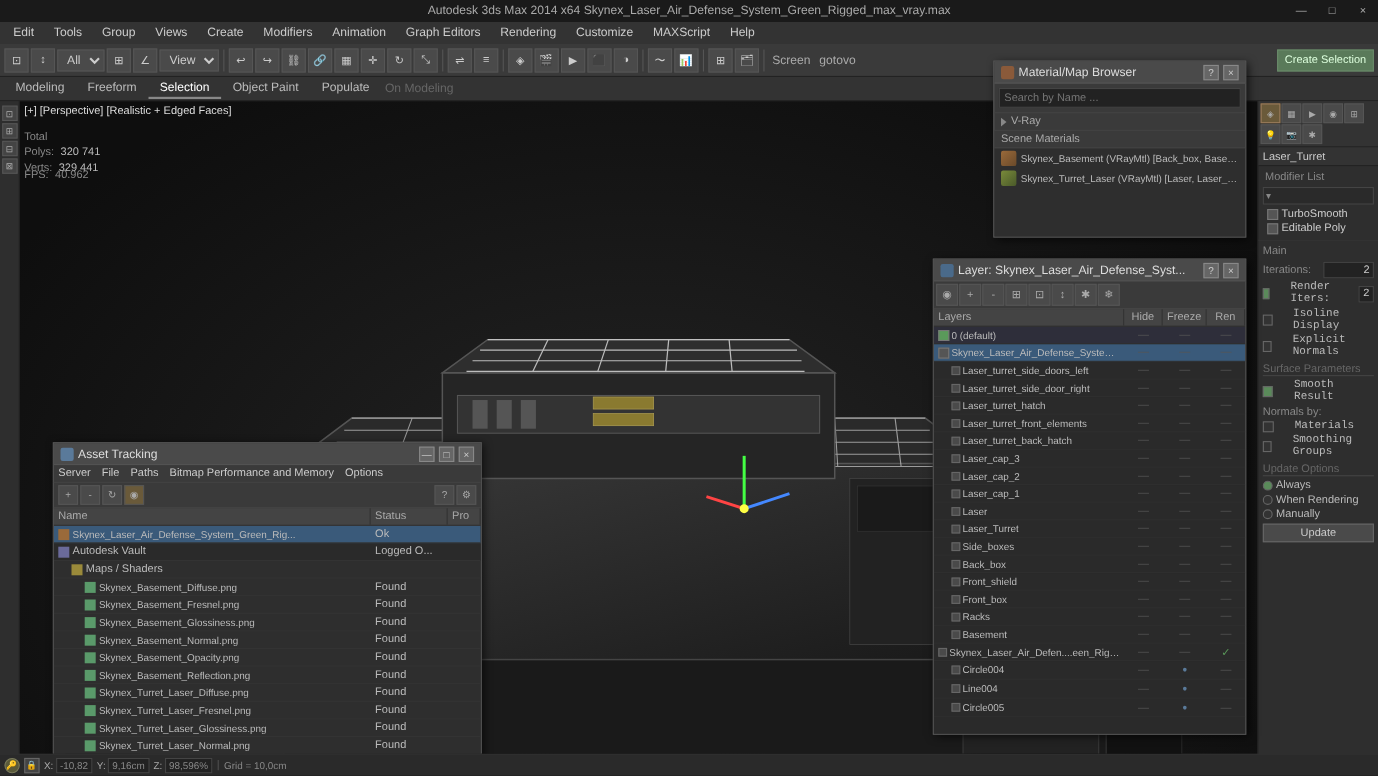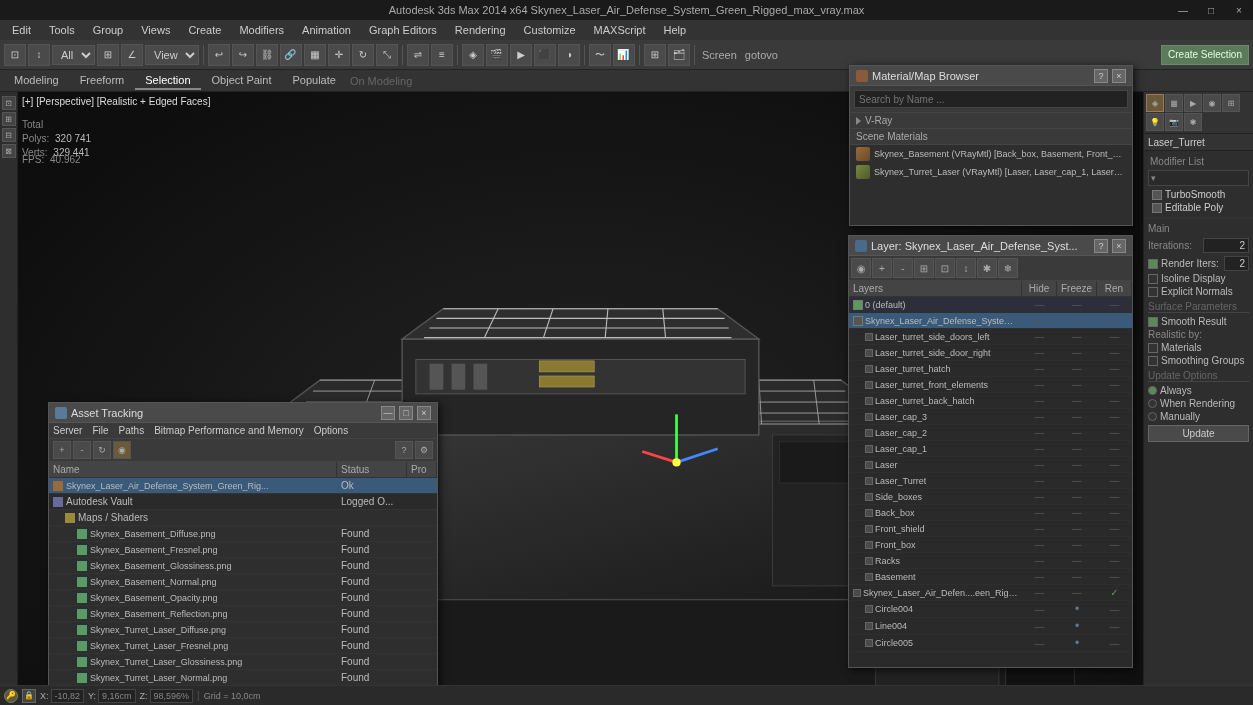--- a/index.html
+++ b/index.html
@@ -270,22 +270,23 @@
       background: #222;
       border: 1px solid #444;
       padding: 1px 3px;
       flex: 1;
       font-size: 10px;
       text-align: right;
     }
     .panel-checkbox {
       display: flex;
       align-items: center;
-      gap: 3px;
+      gap: 19px;
       margin-bottom: 2px;
+      font-family: Liberation Mono, monospace;
     }
     .chk {
       width: 10px;
       height: 10px;
       background: #333;
       border: 1px solid #666;
     }
     .chk.checked { background: #5a8a5a; }
     .panel-section-title {
       color: #666;
@@ -476,22 +477,22 @@
     .at-vault-icon {
       width: 10px;
       height: 10px;
       background: #6a6a9a;
       flex-shrink: 0;
     }
 
     
     #material-browser {
       right: 120px;
-      top: 65px;
-      width: 284px;
+      top: 55px;
+      width: 230px;
     }
     .mb-search {
       display: flex;
       align-items: center;
       padding: 4px;
       border-bottom: 1px solid #444;
     }
     .mb-search-input {
       flex: 1;
       height: 18px;
@@ -1110,21 +1111,21 @@
       </div>
       <div class="panel-checkbox">
         <div class="chk"></div>
         <span style="font-size:10px; color:#bbb;">Explicit Normals</span>
       </div>
       <div class="panel-section-title">Surface Parameters</div>
       <div class="panel-checkbox">
         <div class="chk checked"></div>
         <span style="font-size:10px; color:#bbb;">Smooth Result</span>
       </div>
-      <div style="font-size:10px; color:#888; margin-bottom:2px;">Realistic by:</div>
+      <div style="font-size:10px; color:#888; margin-bottom:2px;">Normals by:</div>
       <div class="panel-checkbox">
         <div class="chk"></div>
         <span style="font-size:10px; color:#bbb;">Materials</span>
       </div>
       <div class="panel-checkbox">
         <div class="chk"></div>
         <span style="font-size:10px; color:#bbb;">Smoothing Groups</span>
       </div>
       <div class="panel-section-title">Update Options</div>
       <div class="radio-row">

